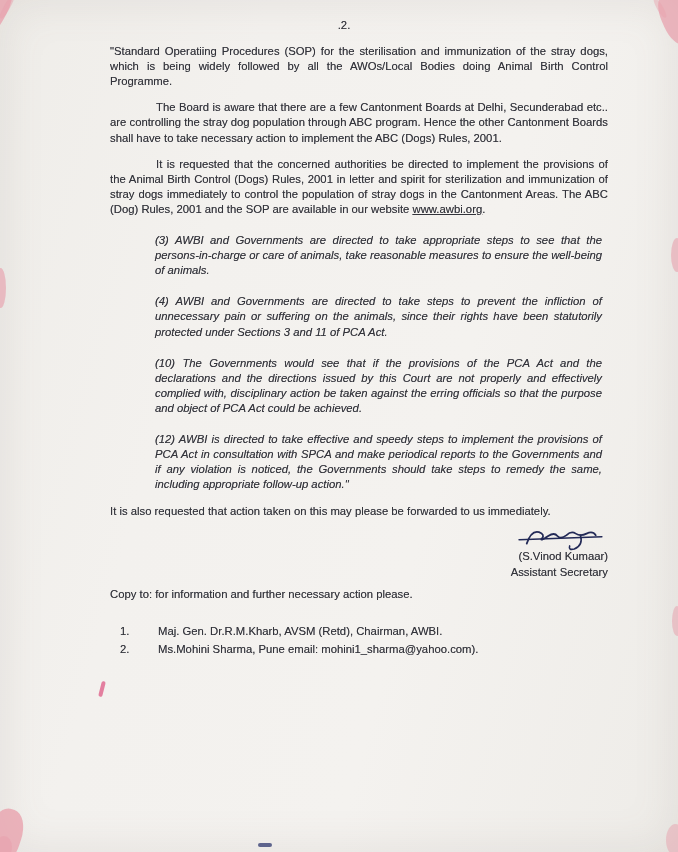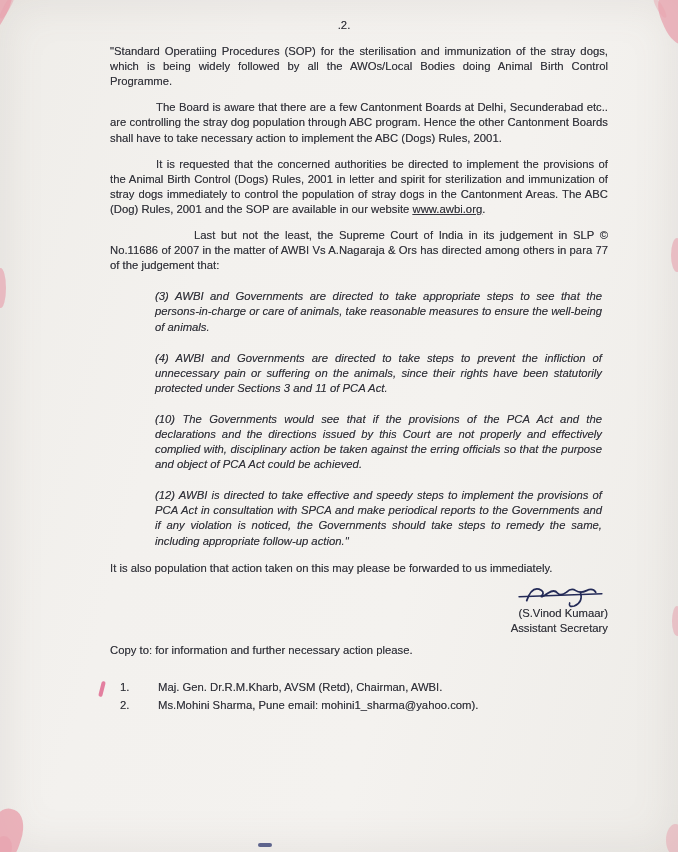--- a/index.html
+++ b/index.html
@@ -97,28 +97,27 @@
 
     <div class="page-number">.2.</div>
 
     <p class="para">"Standard Operatiing Procedures (SOP) for the sterilisation and immunization of the stray dogs, which is being widely followed by all the AWOs/Local Bodies doing Animal Birth Control Programme.</p>
 
 
     <p class="para indent">The Board is aware that there are a few Cantonment Boards at Delhi, Secunderabad etc.. are controlling the stray dog population through ABC program. Hence the other Cantonment Boards shall have to take necessary action to implement the ABC (Dogs) Rules, 2001.</p>
 
     <p class="para indent"><span>It is requested that the concerned authorities be directed to implement the provisions of the Animal Birth Control (Dogs) Rules, 2001 in letter and spirit for sterilization and immunization of stray dogs immediately to control the population of stray dogs in the Cantonment Areas. The ABC (Dog) Rules, 2001 and the SOP are available in our website </span><span class="link">www.awbi.org</span><span>.</span></p>
 
-    <p class="para indent-lg">Last but not the least, the Supreme Court of India in its judgement in SLP © No.11686 of 2007 in the matter of AWBI Vs A.Nagaraja &amp; Ors has directed among others in para 77 of the judgement that:</p>
 
     <p class="quote">(3) AWBI and Governments are directed to take appropriate steps to see that the persons-in-charge or care of animals, take reasonable measures to ensure the well-being of animals.</p>
     <p class="quote">(4) AWBI and Governments are directed to take steps to prevent the infliction of unnecessary pain or suffering on the animals, since their rights have been statutorily protected under Sections 3 and 11 of PCA Act.</p>
     <p class="quote">(10) The Governments would see that if the provisions of the PCA Act and the declarations and the directions issued by this Court are not properly and effectively complied with, disciplinary action be taken against the erring officials so that the purpose and object of PCA Act could be achieved.</p>
     <p class="quote">(12) AWBI is directed to take effective and speedy steps to implement the provisions of PCA Act in consultation with SPCA and make periodical reports to the Governments and if any violation is noticed, the Governments should take steps to remedy the same, including appropriate follow-up action."</p>
 
-    <p class="para closing">It is also population that action taken on this may please be forwarded to us immediately.</p>
+    <p class="para closing">It is also requested that action taken on this may please be forwarded to us immediately.</p>
 
     <div class="signature-block">
       <svg class="signature-svg" viewBox="0 0 120 32" fill="none">
         <path d="M14,22 Q20,4 30,7 Q38,10 34,15 Q30,20 42,12 Q50,7 54,12 Q58,17 66,11 Q72,5 78,9 Q84,13 92,9 Q100,5 104,11" stroke="#232a57" stroke-width="2.3" stroke-linecap="round"></path>
         <path d="M84,11 Q88,24 76,29 Q68,31 70,25" stroke="#232a57" stroke-width="2.1" stroke-linecap="round"></path>
         <path d="M4,17 L112,13" stroke="#232a57" stroke-width="2" stroke-linecap="round"></path>
       </svg>
       <div>(S.Vinod Kumaar)</div>
       <div>Assistant Secretary</div>
     </div>

